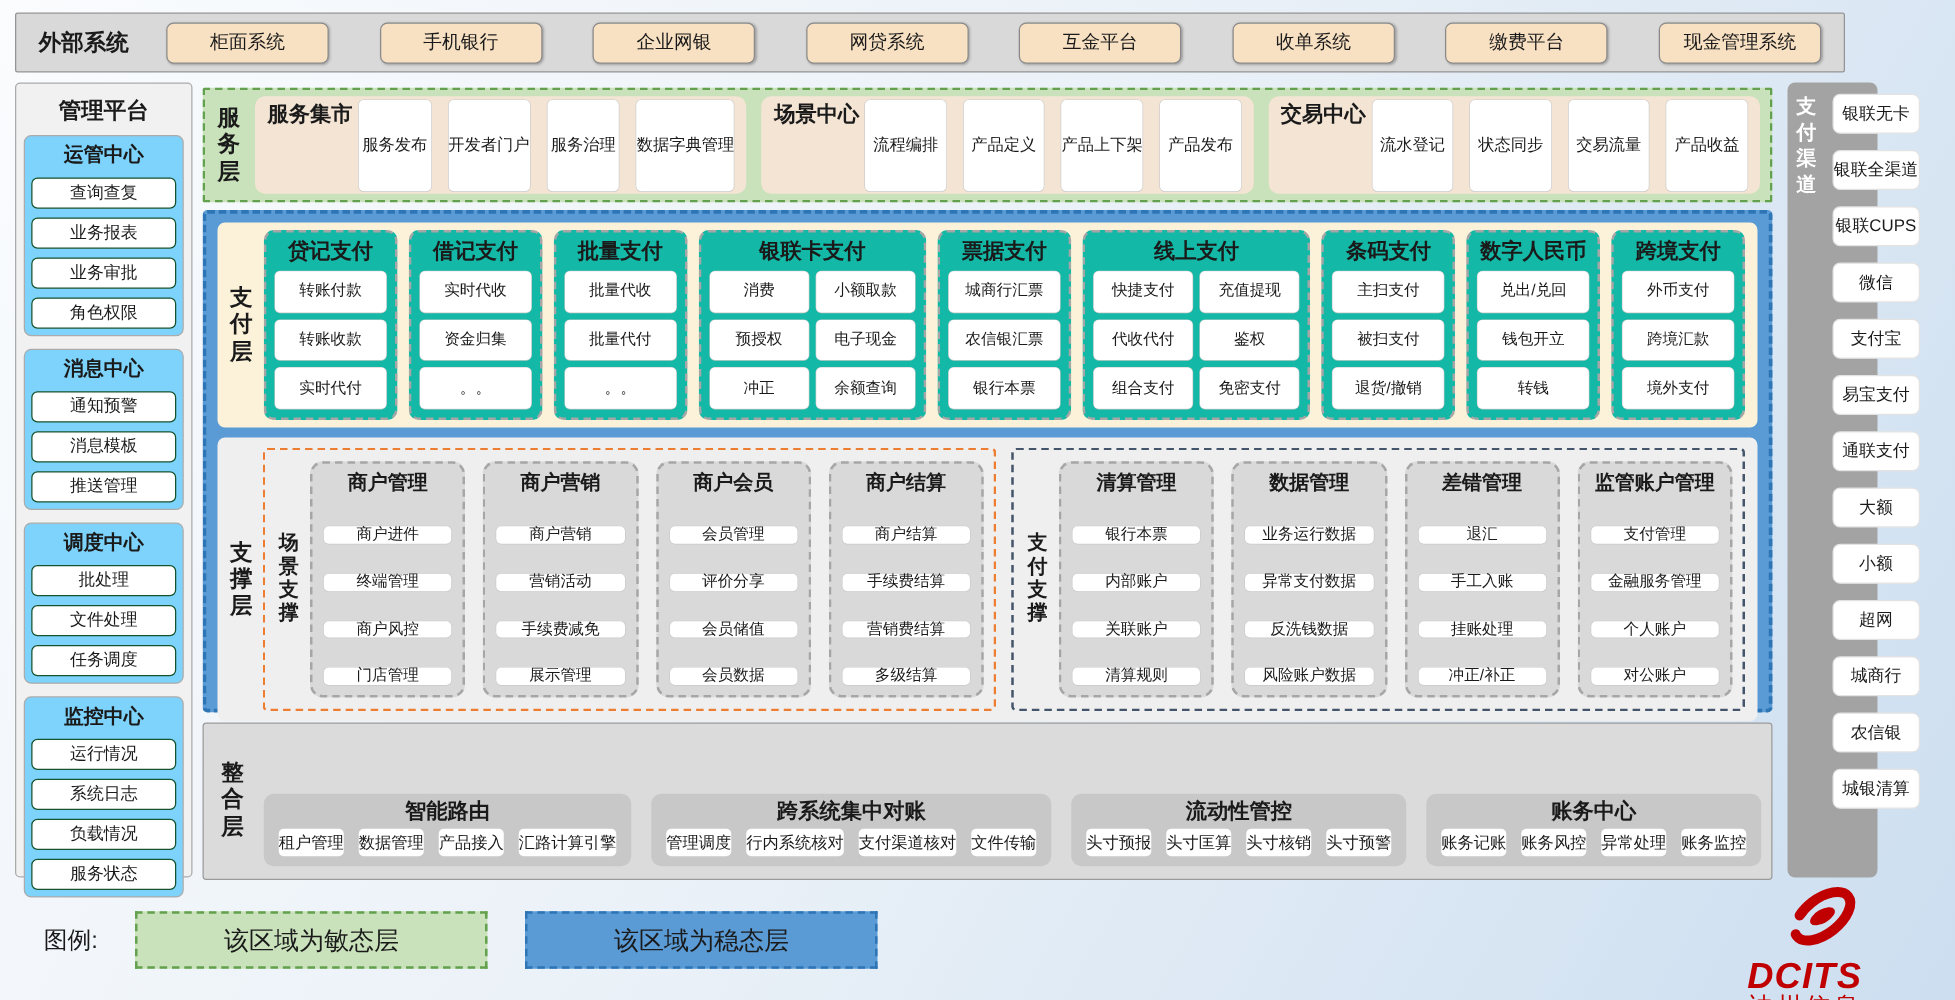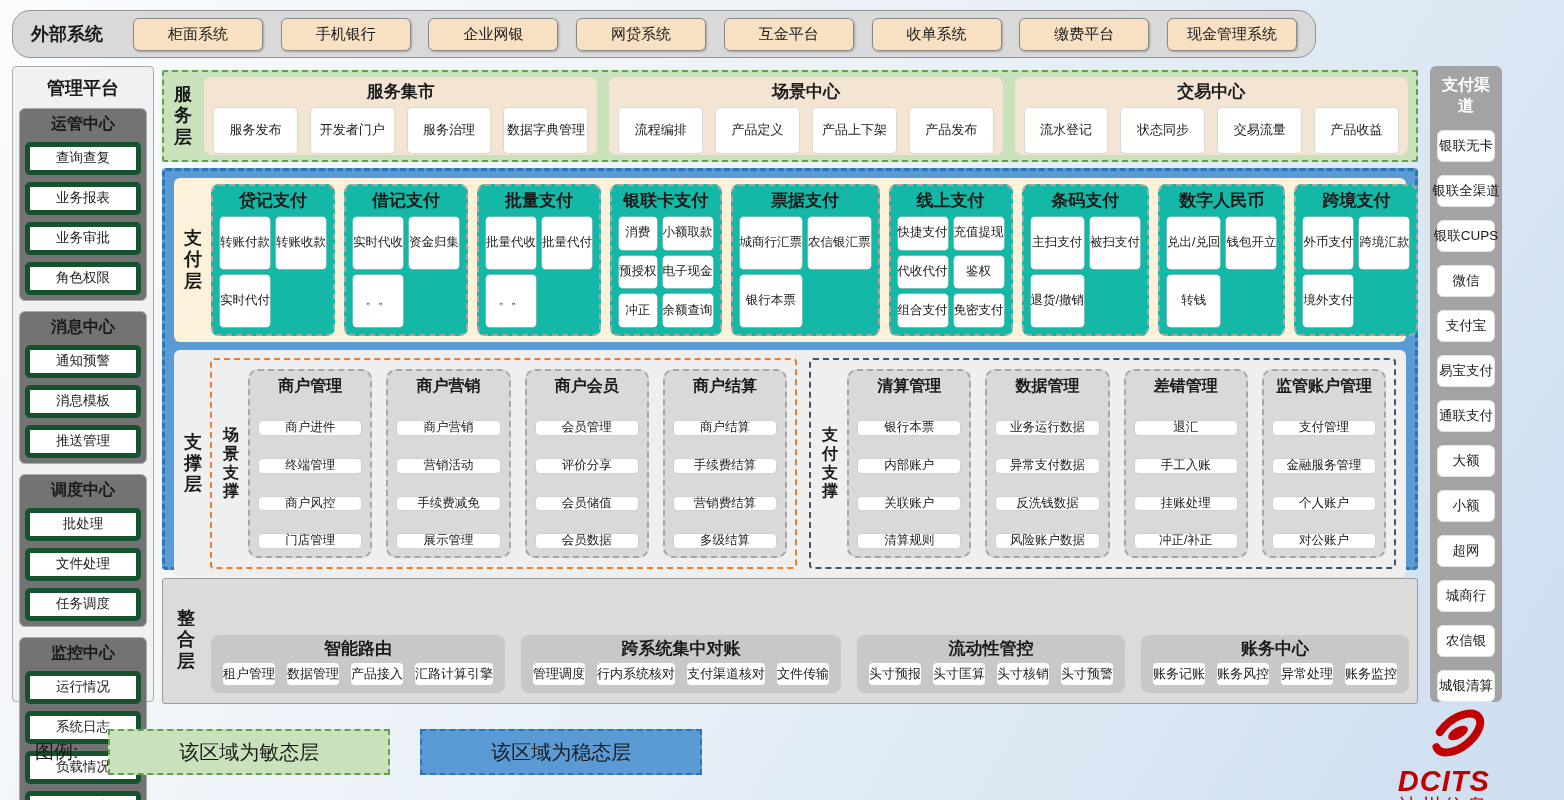--- a/index.html
+++ b/index.html
@@ -6,61 +6,61 @@
   body{font-family:"Liberation Sans",sans-serif;color:#1a1a1a;}
   .stage{position:relative;width:1564px;height:800px;overflow:hidden;
     background:linear-gradient(120deg,#fafcfe 0%,#e9f0f7 50%,#ccdef0 100%);}
   .btn{background:#fff;border-radius:4px;display:flex;align-items:center;justify-content:center;
     text-align:center;font-size:13px;line-height:1.1;box-shadow:0 0 0 0.5px #c9c9c9;cursor:default;white-space:nowrap;}
   .v-label{white-space:pre-line;font-weight:bold;font-size:18px;line-height:1.18;text-align:center;
     align-self:center;flex:0 0 auto;}
   .group-title{font-weight:bold;font-size:17px;text-align:center;white-space:nowrap;}
 
   
-  .top-bar{position:absolute;left:12px;top:10px;width:1304px;height:48px;background:#D9D9D9;
-    border:1px solid #949494;border-radius:18px;display:flex;align-items:center;padding:0 18px;box-sizing:border-box;}
+  .top-bar{position:absolute;left:12px;top:10px;width:1464px;height:48px;background:#D9D9D9;
+    border:1px solid #949494;border-radius:2px;display:flex;align-items:center;padding:0 18px;box-sizing:border-box;}
   .top-bar-label{font-weight:bold;font-size:18px;margin-right:30px;}
   .top-row{flex:1;display:flex;justify-content:space-between;align-items:center;}
   .tan{background:#F8E1C3;border:1px solid #8a8a8a;box-shadow:1px 1px 2px rgba(0,0,0,.25);
     width:128px;height:31px;border-radius:6px;font-size:15px;}
 
   
   .left-sidebar{position:absolute;left:12px;top:66px;width:142px;height:636px;background:#F1F1F1;
     border:1px solid #ABABAB;border-radius:4px;padding:6px;box-sizing:border-box;display:flex;flex-direction:column;}
   .left-title{text-align:center;font-weight:bold;font-size:18px;margin:3px 0 8px;}
   .mgmt-groups{display:flex;flex-direction:column;gap:10px;flex:1;}
-  .side-group{background:#737373;border:1px solid #ABABAB;border-radius:6px;padding:5px;
+  .side-group{background:#7dd3fc;border:1px solid #ABABAB;border-radius:6px;padding:5px;
     display:flex;flex-direction:column;gap:7px;flex:1;}
   .side-group-title{font-weight:bold;font-size:16px;text-align:center;}
-  .side-btn{height:23px;font-size:13.5px;border:5px solid #14532d;box-shadow:none;border-radius:5px;}
+  .side-btn{height:23px;font-size:13.5px;border:1px solid #14532d;box-shadow:none;border-radius:5px;}
 
   
   .right-sidebar{position:absolute;left:1430px;top:66px;width:72px;height:636px;background:#A3A3A3;
-    border-radius:6px;padding:9px 7px;box-sizing:border-box;display:flex;flex-direction:column;gap:13px;}
+    border-radius:6px;padding:9px 7px;box-sizing:border-box;display:flex;gap:13px;}
   .right-title{color:#fff;font-weight:bold;font-size:16px;text-align:center;}
   .chan-btn{height:30px;font-size:13.5px;border-radius:6px;box-shadow:none;border:1px solid #e3e3e3;}
 
   
   .service-layer{position:absolute;left:162px;top:70px;width:1256px;height:92px;background:#C9E2BB;
     border:2px dashed #63A14E;border-radius:2px;display:flex;gap:12px;padding:5px 8px 5px 10px;box-sizing:border-box;}
-  .svc-group{flex:1;background:#F3E4D4;border-radius:8px;padding:3px 10px 2px;display:flex;flex-direction:column;gap:5px;}
+  .svc-group{flex:1;background:#F3E4D4;border-radius:8px;padding:3px 10px 2px;display:flex;flex-direction:row;gap:5px;}
   .svc-row{display:flex;gap:14px;flex:1;}
   .svc-row .btn{flex:1;font-size:13px;}
 
   
   .blue-region{position:absolute;left:162px;top:168px;width:1256px;height:402px;background:#5B9BD5;
     border:3px dashed #2E75B6;border-radius:4px;box-sizing:border-box;padding:7px 9px;
     display:flex;flex-direction:column;gap:8px;}
   .payment-layer{background:#FBF2D9;border-radius:6px;flex:0 0 164px;display:flex;gap:9px;
     padding:6px 10px;box-sizing:border-box;}
   .pay-groups{flex:1;display:flex;gap:9px;}
   .pay-group{background:#14b8a6;border:2px dashed #A6A6A6;border-radius:8px;padding:3px 7px 7px;
     display:flex;flex-direction:column;gap:5px;flex:1;}
   .pay-group.wide{flex:1.85;}
-  .pay-grid{display:grid;gap:6px;flex:1;grid-template-columns:1fr 1fr;}
+  .pay-grid{display:grid;gap:6px;flex:1;grid-template-columns:1fr;}
   .pay-grid.cols2{grid-template-columns:1fr 1fr;}
   .pay-grid .btn{font-size:12.5px;}
 
   .support-layer{background:#EFEFEF;border-radius:6px;flex:1;display:flex;gap:8px;padding:8px 10px;box-sizing:border-box;}
   .support-sections{flex:1;display:flex;gap:12px;}
   .support-section{border:2px dashed #888;border-radius:4px;display:flex;gap:6px;padding:9px 8px;flex:1;box-sizing:border-box;}
   .support-section .v-label{font-size:16px;width:22px;}
   .support-groups{flex:1;display:flex;gap:14px;}
   .sup-group{background:#D9D9D9;border:2px dashed #A6A6A6;border-radius:10px;padding:5px 9px 8px;
     display:flex;flex-direction:column;gap:24px;flex:1;}

